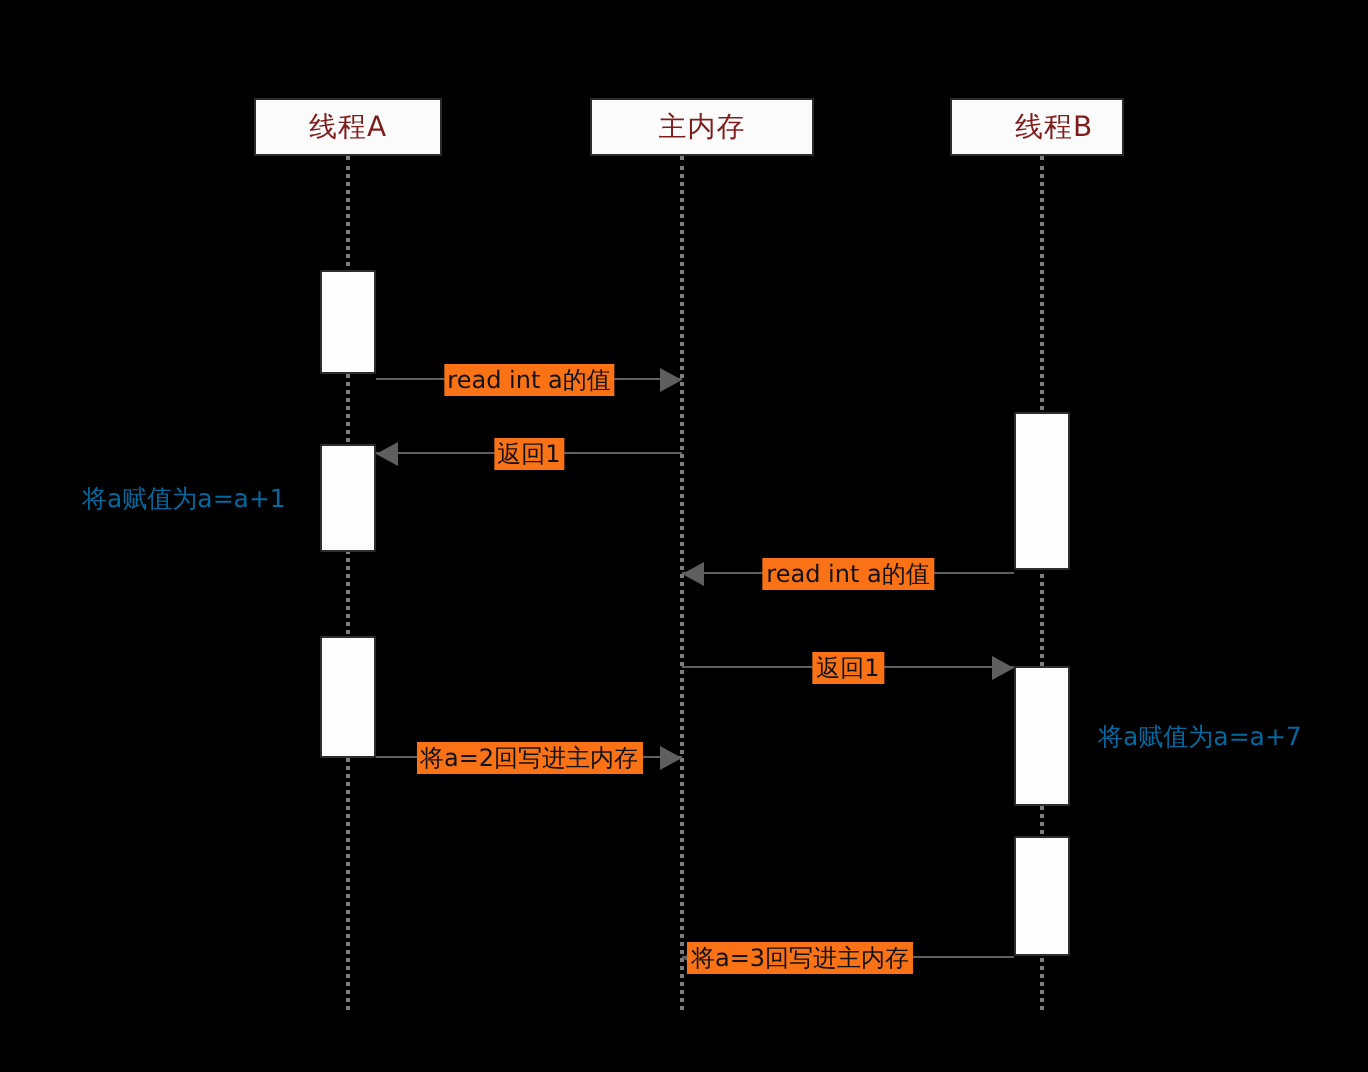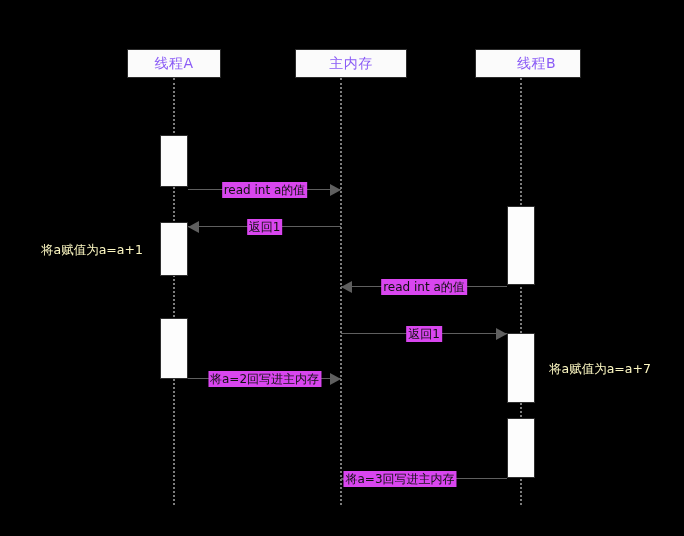--- a/index.html
+++ b/index.html
@@ -6,21 +6,21 @@
   body{
     font-family:"DejaVu Sans","Liberation Sans",sans-serif;
     width:684px;height:536px;position:relative;overflow:hidden;
   }
   #canvas{position:absolute;left:0;top:0;width:684px;height:536px;}
 
   
   .head{
     position:absolute;background:#fbfbfb;border:1.5px solid #2b2b2b;
     display:flex;align-items:center;justify-content:center;
-    color:#8b5cf6;font-size:14px;letter-spacing:.5px;
+    color:#7f1d1d;font-size:14px;letter-spacing:.5px;
     box-sizing:border-box;
   }
   
   .lifeline{
     position:absolute;width:0;border-left:2px dotted #7d7d7d;
   }
   
   .activation{
     position:absolute;background:#fdfdfd;border:1.5px solid #2e2e2e;
     box-sizing:border-box;border-radius:1px;
@@ -30,27 +30,27 @@
     position:absolute;height:0;border-top:1.5px solid #5f5f5f;
   }
   .arrow-head{
     position:absolute;width:0;height:0;
     border-top:6px solid transparent;border-bottom:6px solid transparent;
   }
   .arrow-head.right{border-left:11px solid #5f5f5f;}
   .arrow-head.left{border-right:11px solid #5f5f5f;}
   
   .msg-label{
-    position:absolute;background:#d946ef;color:#111;
+    position:absolute;background:#f97316;color:#111;
     font-size:12px;line-height:14px;padding:1px 2px;white-space:nowrap;
     transform:translate(-50%,-50%);
   }
   
   .note{
-    position:absolute;color:#fef9c3;font-size:12.5px;white-space:nowrap;
+    position:absolute;color:#0369a1;font-size:12.5px;white-space:nowrap;
     transform:translateY(-50%);
   }
 </style>
 </head>
 <body>
 
 <div id="canvas">
     <div class="lifeline" style="left: 173px; top: 78px; height: 427px;"></div>
     <div class="lifeline" style="left: 340px; top: 78px; height: 427px;"></div>
     <div class="lifeline" style="left: 520px; top: 78px; height: 427px;"></div>
@@ -77,18 +77,18 @@
     <div class="msg-label" style="left: 264.5px; top: 379px;">将a=2回写进主内存</div>
     <div class="msg-line" style="left: 341px; top: 478px; width: 166px;"></div>
     <div class="arrow-head left" style="top: 473px; left: 341px;"></div>
     <div class="msg-label" style="left: 400px; top: 479px;">将a=3回写进主内存</div>
     <div class="head" style="left: 127px; top: 49px; width: 94px; height: 29px;">
       <span>线程A</span>
     </div>
     <div class="head" style="left: 295px; top: 49px; width: 112px; height: 29px;">
       <span>主内存</span>
     </div>
-    <div class="head" style="left: 475px; top: 49px; width: 106px; height: 29px; padding-left: 17px;">
+    <div class="head" style="left: 475px; top: 49px; width: 87px; height: 29px; padding-left: 17px;">
       <span>线程B</span>
     </div>
     <div class="note" style="left: 41px; top: 250px;">将a赋值为a=a+1</div>
     <div class="note" style="left: 549px; top: 369px;">将a赋值为a=a+7</div>
   </div>
 
 </body></html>

